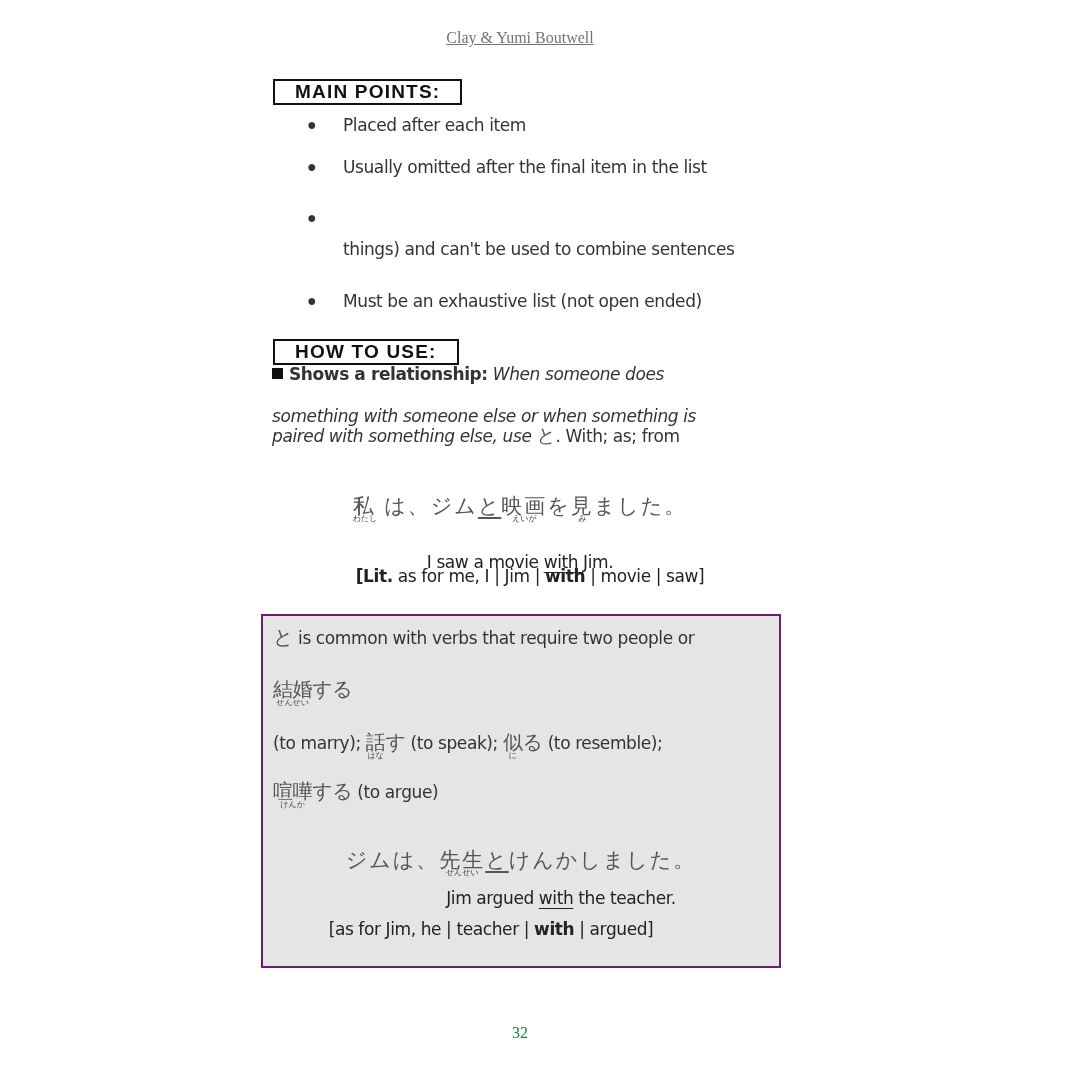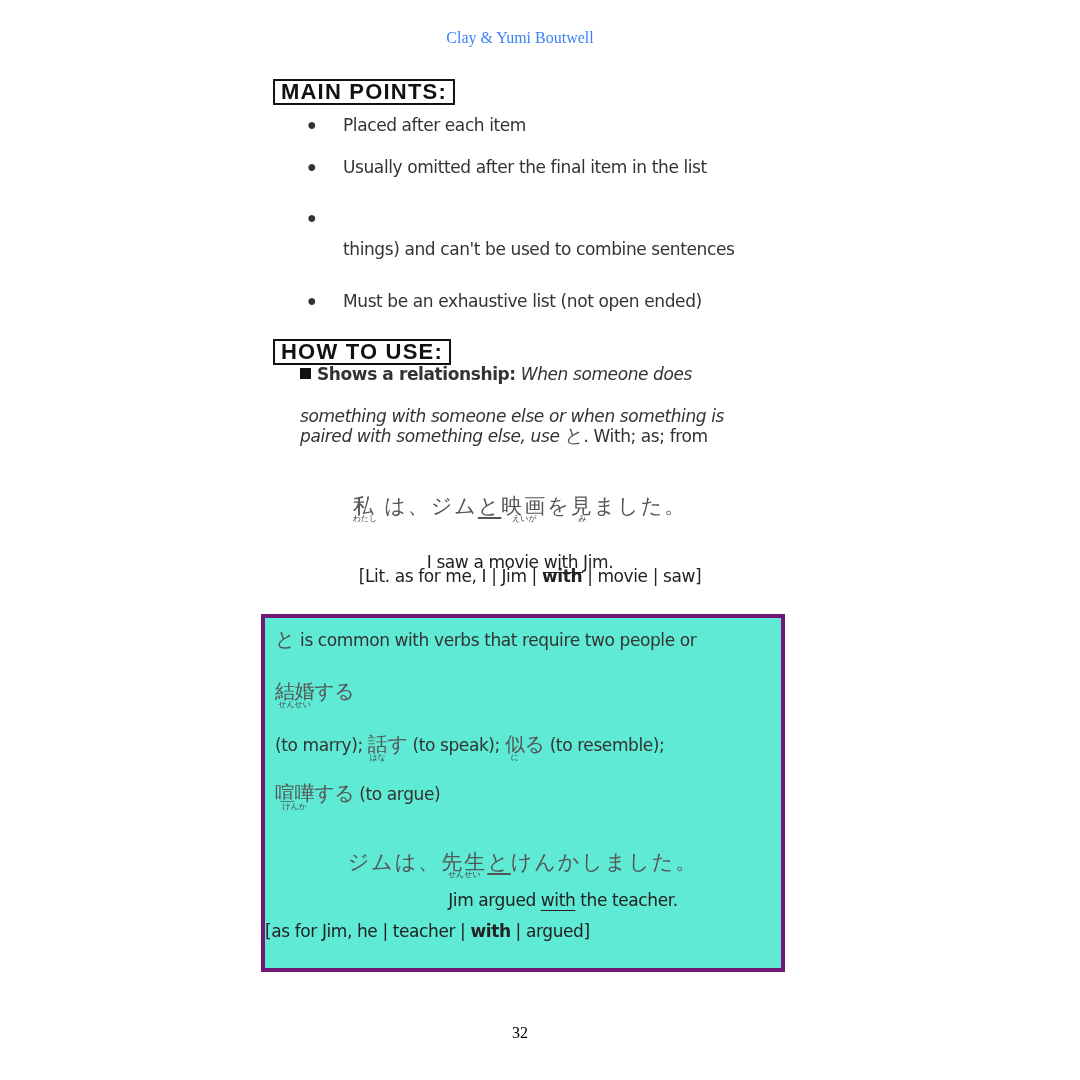--- a/index.html
+++ b/index.html
@@ -1,48 +1,48 @@
 <!DOCTYPE html>
 <html><head>
 <meta charset="utf-8">
 <style>
   html, body { margin: 0; padding: 0; background: #ffffff; }
   body { width: 1080px; height: 1080px; position: relative; overflow: hidden; color: #222; }
   .page { position: absolute; left: 0; top: 0; width: 1080px; height: 1080px; background: #fff; }
   .header { position: absolute; top: 29px; left: 0; width: 1040px; text-align: center;
-    font-family: "Liberation Serif", serif; font-size: 16px; color: #3b82f6; }
+    font-family: "Liberation Serif", serif; font-size: 16px; color: #737373; text-decoration: underline; }
   .heading-box { position: absolute; display: inline-block; border: 2px solid #111;
-    font-family: "Liberation Sans", sans-serif; font-weight: bold; font-size: 22px;
-    letter-spacing: 1.2px; padding: 0 6px; line-height: 22px; color: #111; }
+    font-family: "Liberation Sans", sans-serif; font-weight: bold; font-size: 19px;
+    letter-spacing: 1.2px; padding: 0 20px; line-height: 22px; color: #111; }
   #h-main { left: 273px; top: 79px; }
   #h-how { left: 273px; top: 339px; }
   .bullets { position: absolute; left: 307px; top: 110px; width: 480px; font-size: 18px; color: #333; }
   .bullet { position: absolute; left: 0; width: 480px; display: flex; }
   .bullet .dot { width: 36px; flex: none; font-size: 16px; line-height: 30px; }
   .bullet .txt { line-height: 31px; font-family: "DejaVu Sans", sans-serif; font-size: 17px; letter-spacing: -0.4px; }
   .rel { position: absolute; left: 272px; top: 364px; width: 520px; font-family: "DejaVu Sans", sans-serif;
     font-size: 17px; color: #333; letter-spacing: -0.4px; }
-  .rel .line { position: absolute; left: 0; white-space: nowrap; margin-left: 28px; }
+  .rel .line { position: absolute; left: 0; white-space: nowrap; }
   .rel .b { font-weight: bold; }
   .rel .i { font-style: italic; }
   .sq { display: inline-block; width: 11px; height: 11px; background: #111; margin-right: 6px; vertical-align: 1px; }
   .jp { font-family: "DejaVu Serif", serif; }
   .center-block { position: absolute; left: 260px; width: 520px; text-align: center; }
   .jp-sentence { font-size: 21px; color: #555; letter-spacing: 2px; }
   .en-sentence { font-family: "DejaVu Sans", sans-serif; font-size: 17px; color: #222; letter-spacing: -0.4px; }
   .u { text-decoration: underline; text-underline-offset: 4px; }
   .ruby-wrap { position: relative; display: inline-block; }
   .furi { position: absolute; top: -12px; left: 0; right: 0; text-align: center; font-size: 8px; letter-spacing: 0; color: #444; white-space: nowrap; margin-top: 33px; }
-  .box { position: absolute; left: 261px; top: 614px; width: 516px; height: 350px; background: #5eead4;
-    border: 4px solid #701a75; }
+  .box { position: absolute; left: 261px; top: 614px; width: 516px; height: 350px; background: #e5e5e5;
+    border: 2px solid #701a75; }
   .box .line { position: absolute; left: 10px; white-space: nowrap; font-family: "DejaVu Sans", sans-serif;
     font-size: 17px; color: #333; letter-spacing: -0.4px; }
   .box .jpw { font-family: "DejaVu Serif", serif; font-size: 20px; color: #555; }
   .page-number { position: absolute; top: 1024px; left: 0; width: 1040px; text-align: center;
-    font-family: "Liberation Serif", serif; font-size: 16px; color: #000000; }
+    font-family: "Liberation Serif", serif; font-size: 16px; color: #15803d; }
 </style>
 </head>
 <body>
 
 <div class="page">
 
   <div class="header">Clay &amp; Yumi Boutwell</div>
 
   <div id="h-main" class="heading-box">MAIN POINTS:</div>
 
@@ -84,21 +84,21 @@
 
   <div class="center-block jp jp-sentence" style="top:492px;">
     <span class="ruby-wrap"><span class="furi">わたし</span><span>私</span></span><span> は、ジム</span><span class="u">と</span><span class="ruby-wrap"><span class="furi">えいが</span><span>映画</span></span><span>を</span><span class="ruby-wrap"><span class="furi">み</span><span>見</span></span><span>ました。</span>
   </div>
 
   <div class="center-block en-sentence" style="top:552px;">
     <span>I saw a movie </span><span class="u">with </span><span>Jim.</span>
   </div>
 
   <div class="center-block en-sentence" style="top:566px;">
-    <span style="font-weight:normal;margin-left:20px;">[Lit.</span><span> as for me, I | Jim | </span><span style="font-weight:bold;">with</span><span> | movie | saw]</span>
+    <span style="font-weight:bold;margin-left:20px;">[Lit.</span><span> as for me, I | Jim | </span><span style="font-weight:bold;">with</span><span> | movie | saw]</span>
   </div>
 
   <div class="box">
     <div class="line" style="top:8px;">
       <span class="jpw">と</span><span> is common with verbs that require two people or</span>
     </div>
     <div class="line" style="top:60px;">
       <span class="jpw ruby-wrap"><span class="furi">せんせい</span><span>結婚</span></span><span class="jpw">する</span>
     </div>
     <div class="line" style="top:113px;">
@@ -107,19 +107,19 @@
     <div class="line" style="top:162px;">
       <span class="jpw ruby-wrap"><span class="furi">けんか</span><span>喧嘩</span></span><span class="jpw">する</span><span> (to argue)</span>
     </div>
 
     <div style="position:absolute;left:0;width:516px;top:230px;text-align:center;" class="jp jp-sentence">
       <span>ジムは、</span><span class="ruby-wrap"><span class="furi">せんせい</span><span>先生</span></span><span class="u">と</span><span>けんかしました。</span>
     </div>
     <div style="position:absolute;left:0;width:596px;top:272px;text-align:center;" class="en-sentence">
       <span>Jim argued </span><span class="u">with</span><span> the teacher.</span>
     </div>
-    <div style="position:absolute;left:0;width:424px;top:303px;" class="en-sentence">
+    <div style="position:absolute;left:16px;width:424px;top:303px;text-align:center;" class="en-sentence">
       <span>[as for Jim, he | teacher | </span><span style="font-weight:bold;">with</span><span> | argued]</span>
     </div>
   </div>
 
   <div class="page-number">32</div>
 </div>
 
 </body></html>

